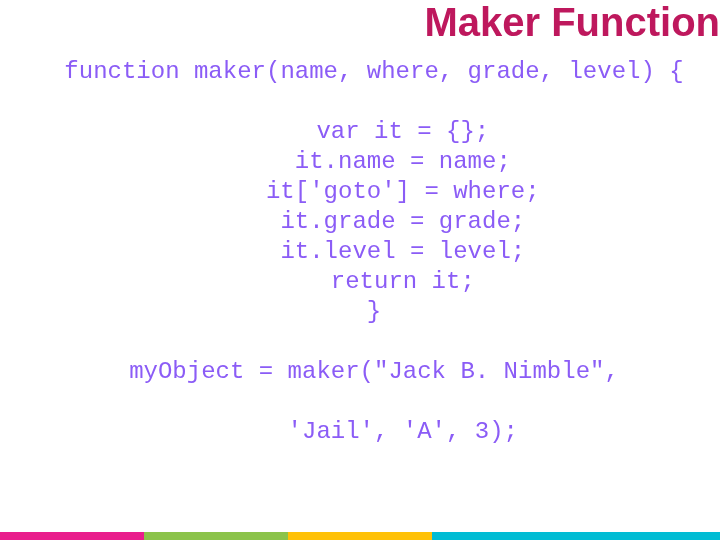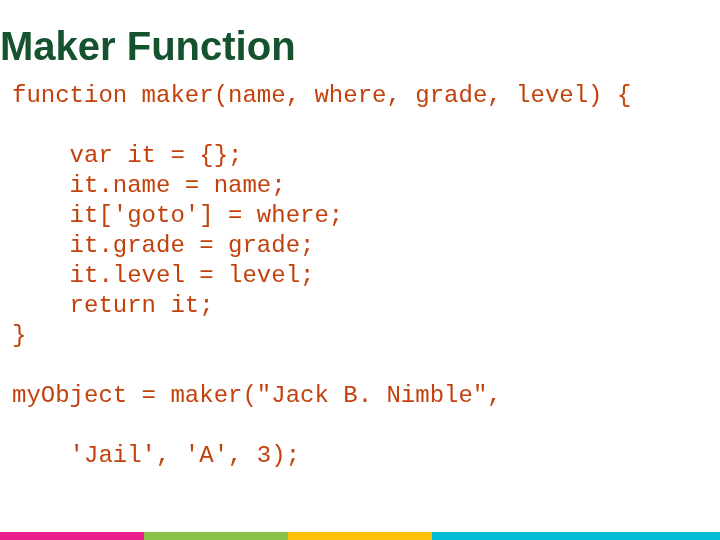--- a/index.html
+++ b/index.html
@@ -10,34 +10,34 @@
     background: #ffffff;
     font-family: Arial, Helvetica, sans-serif;
     overflow: hidden;
   }
   .slide {
     position: relative;
     width: 720px;
     height: 540px;
   }
   .title {
-    text-align: left;
+    text-align: right;
     font-size: 40px;
     font-weight: bold;
-    color: #14532d;
-    padding-top: 24px;
+    color: #be185d;
     padding-bottom: 12px;
   }
   .code {
     font-family: "Courier New", Courier, monospace;
     font-size: 24px;
     line-height: 1.25;
     white-space: pre;
-    color: #c2410c;
-    padding-left: 12px;
+    color: #8b5cf6;
+    padding-left: 28px;
+    text-align: center;
   }
   .footer-bar {
     position: absolute;
     left: 0;
     bottom: 0;
     height: 8px;
     width: 720px;
     display: flex;
   }
   .seg { height: 8px; }

